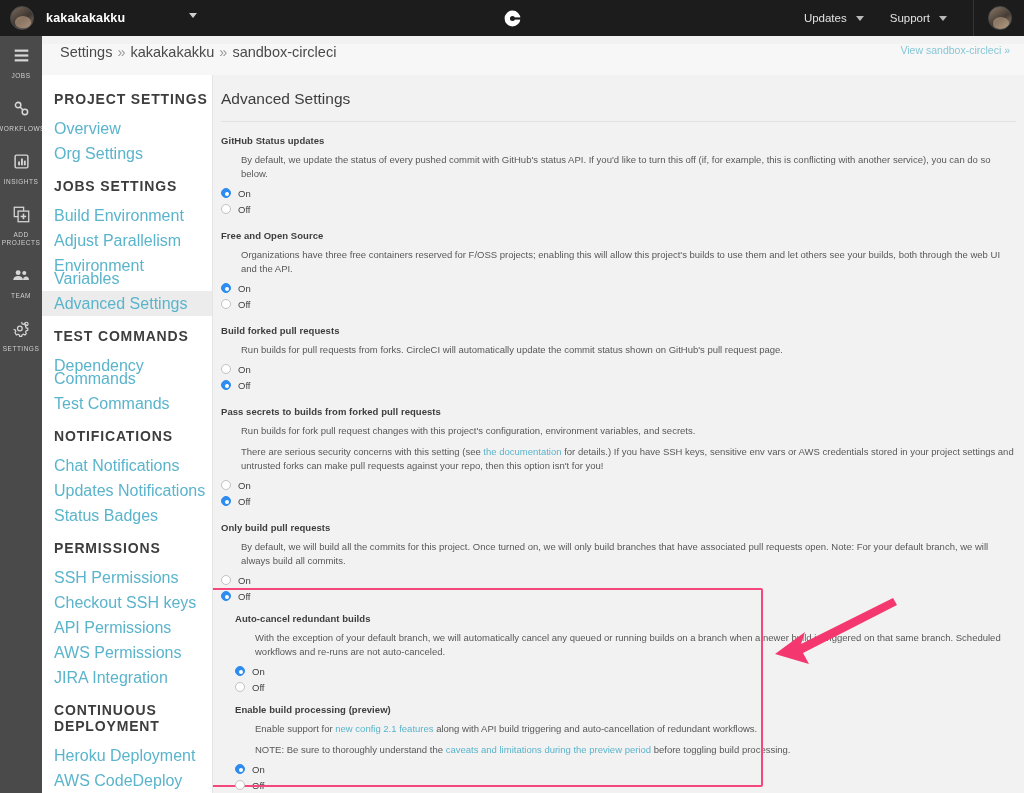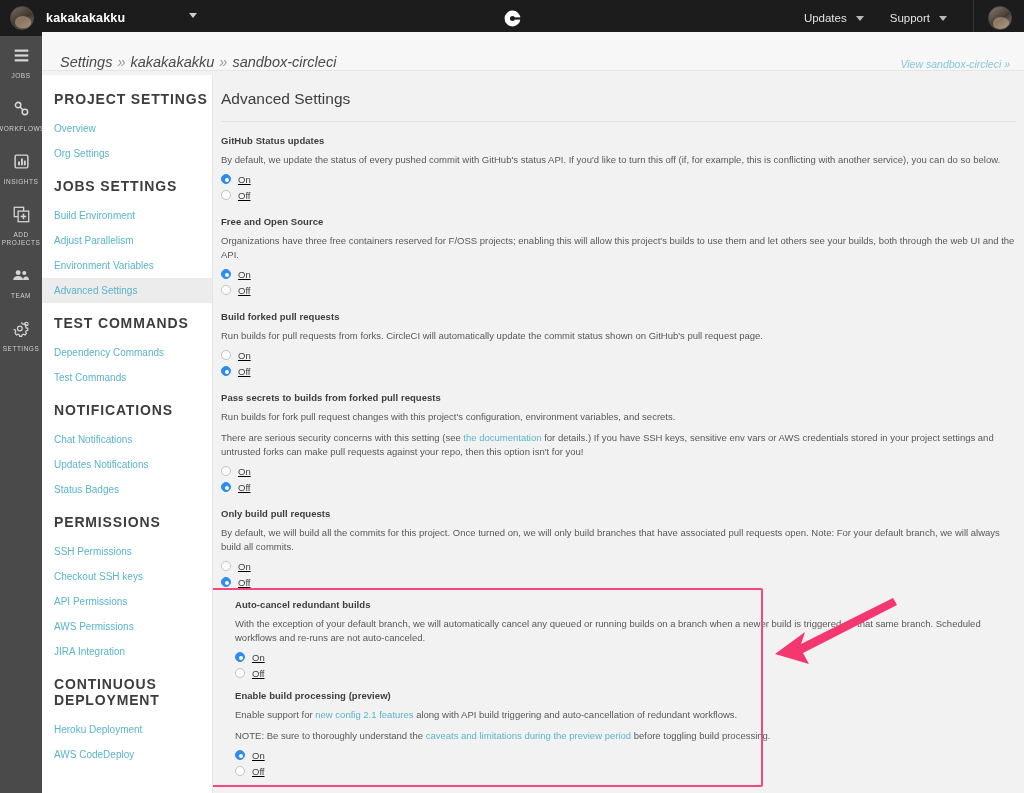--- a/index.html
+++ b/index.html
@@ -79,44 +79,44 @@
     align-items: center; cursor: pointer;
   }
   .rail-ico { color: #d6d6d6; line-height: 1; margin-bottom: 5px; }
   .rail-lbl {
     color: #cfcfcf; font-size: 6.5px; letter-spacing: .5px;
     text-align: center; line-height: 8px; font-weight: 500;
   }
 
   
   .crumbbar {
-    position: absolute; top: 32px; left: 42px; width: 982px; height: 39px;
+    position: absolute; top: 44px; left: 42px; width: 982px; height: 39px;
     background: #f7f7f7; border-bottom: 1px solid #e6e6e6;
-    display: flex; align-items: flex-end; padding: 0 14px 0 18px; font-style: italic;
+    display: flex; align-items: flex-start; padding: 0 14px 0 18px;
   }
   .crumbs { font-size: 14.5px; color: #4a4a4a; }
   .crumbs .sep { color: #9a9a9a; margin: 0 5px; }
   .view-link {
     margin-left: auto; font-size: 10.5px; color: #86c6d6;
     text-decoration: none; cursor: pointer;
   }
 
   
   .navcol {
     position: absolute; top: 75px; left: 42px; width: 171px; height: 718px;
     background: #ffffff; border-right: 1px solid #e4e4e4;
     padding-top: 16px;
   }
   .nav-head {
     font-size: 14px; font-weight: bold; color: #3d3d3d;
     letter-spacing: .85px; padding: 0 0 0 12px; margin: 12px 0 9px;
   }
   .nav-head.first { margin-top: 0; }
   .nav-link {
-    display: block; font-size: 10px; color: #5ab4cc;
+    display: block; font-size: 16px; color: #5ab4cc;
     padding: 6px 0 6px 12px; cursor: pointer; text-decoration: none;
     line-height: 13px;
   }
   .nav-link.active { background: #ececec; }
 
   
   .main {
     position: absolute; top: 75px; left: 213px; width: 811px; height: 718px;
     background: #f2f2f2; overflow: hidden;
   }
@@ -128,26 +128,26 @@
     height: 1px; background: #e2e2e2; margin: 13px 8px 0 8px;
   }
   .sections { padding: 0 8px; position: relative; }
 
   .sec { padding-top: 13px; }
   .sec h3 {
     font-size: 9.5px; font-weight: bold; color: #3d3d3d;
     margin-bottom: 7px; letter-spacing: .05px;
   }
   .sec p {
-    font-size: 9.5px; color: #585858; line-height: 14px; margin-bottom: 7px;
+    font-size: 9.5px; color: #585858; line-height: 14px; margin-bottom: 7px; margin-left: 20px;
   }
   .sec p:last-of-type { margin-bottom: 4px; }
   .sec a { color: #5ab4cc; text-decoration: none; cursor: pointer; }
 
-  .radios { margin-top: 3px; text-decoration: underline; }
+  .radios { margin-top: 3px; }
   .radio-row {
     display: flex; align-items: center; height: 16px; cursor: pointer;
   }
   .rb {
     width: 10px; height: 10px; border-radius: 50%;
     border: 1px solid #c2c2c2; background: #fff;
     margin-right: 7px; flex: 0 0 auto; position: relative;
   }
   .rb.on { border-color: #2d8cf0; background: #2d8cf0; }
   .rb.on::after {

